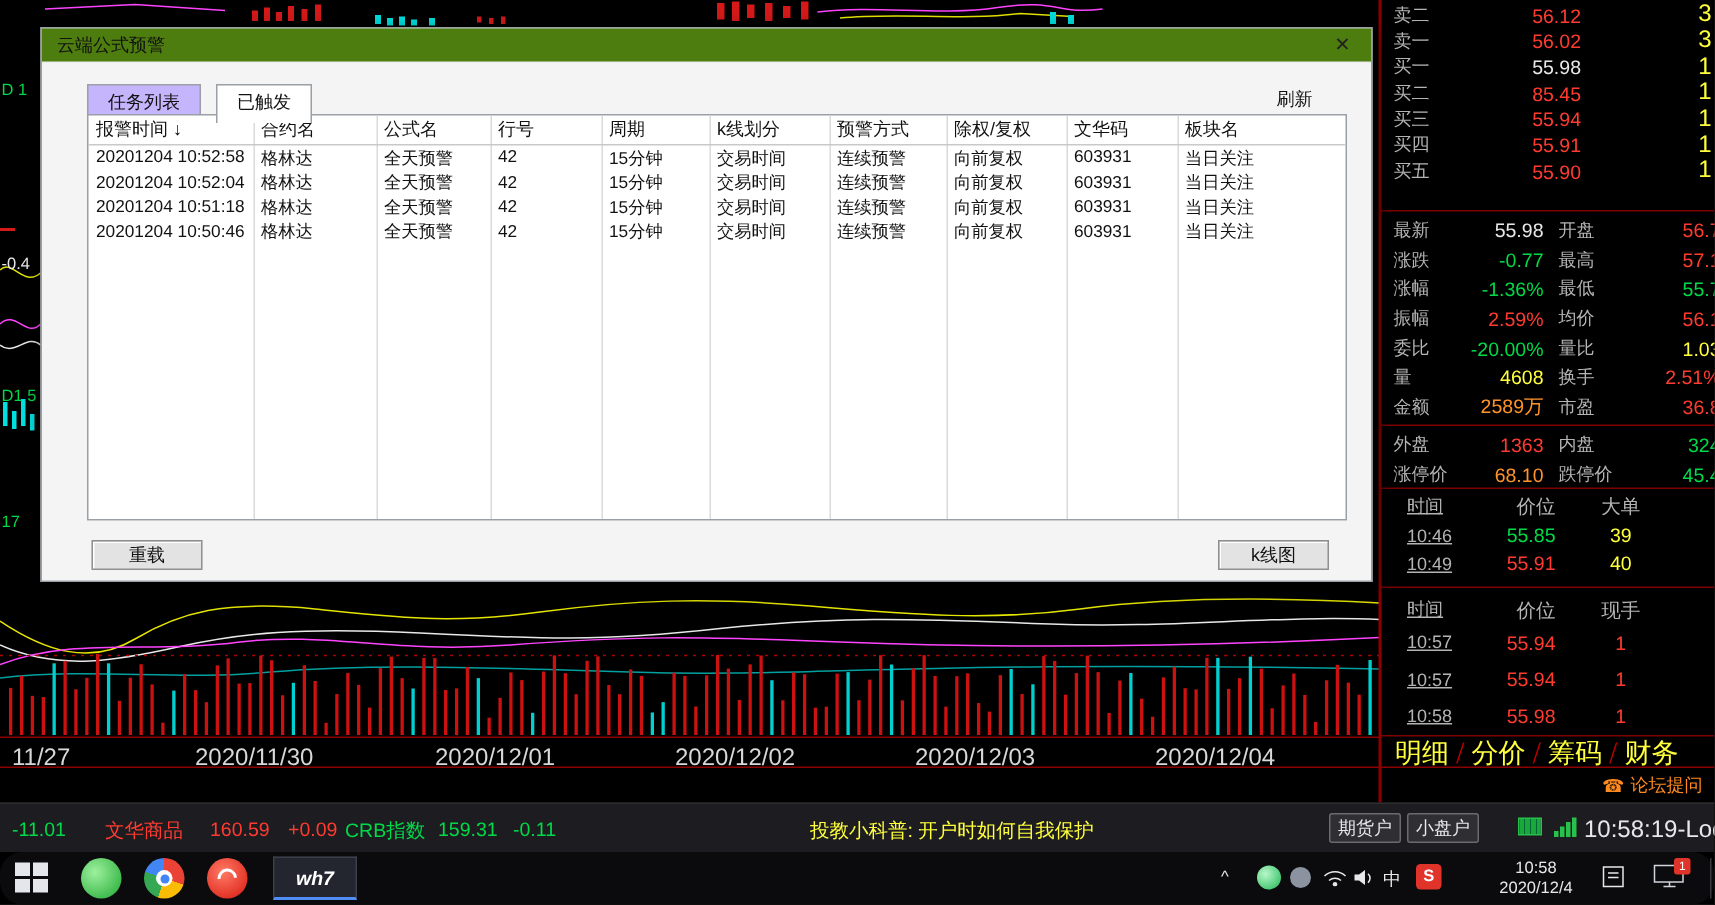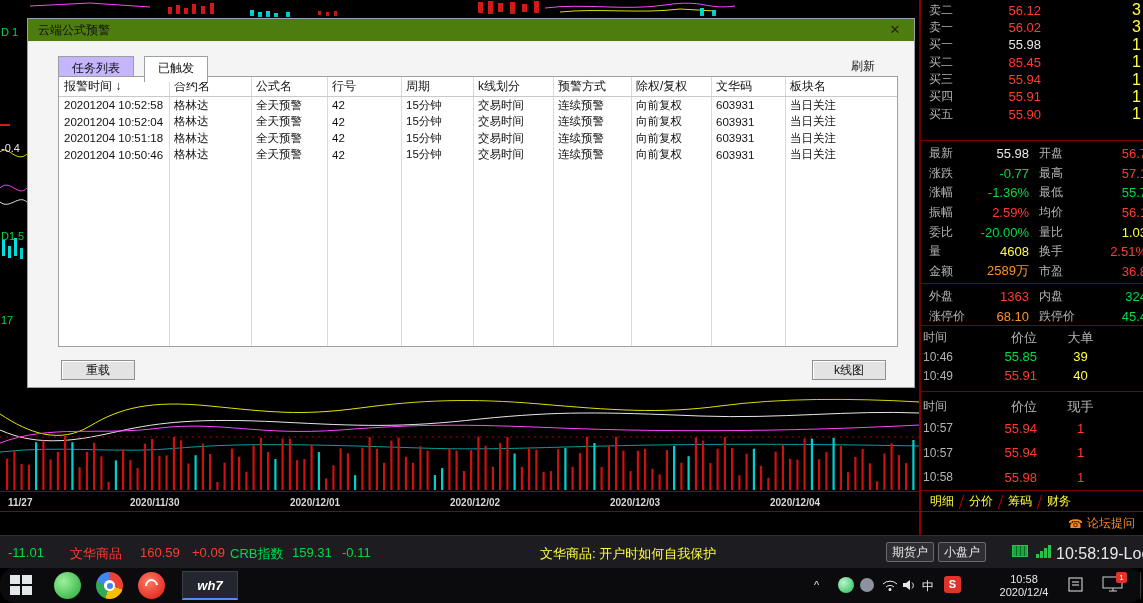--- a/index.html
+++ b/index.html
@@ -6,51 +6,51 @@
   body{background:#444;}
   .screen{position:relative;width:1143px;height:603px;background:#000;overflow:hidden;
           font-family:"Liberation Sans",sans-serif;color:#ddd;}
   .abs{position:absolute;}
   
   .c-red{color:#ff3b30}.c-green{color:#00d948}.c-yellow{color:#ffff3c}
   .c-orange{color:#ff9228}.c-white{color:#e8e8e8}.c-gray{color:#b4b4b4}
 
   
   .chart-top{left:0;top:0;width:920px;height:18px;}
-  .chart-left{left:0;top:2px;width:46px;height:370px;}
+  .chart-left{left:0;top:30px;width:46px;height:370px;}
   .chart-left .lbl{position:absolute;left:1px;font-size:11px;}
   .chart-bottom{left:0;top:388px;width:920px;height:147px;}
-  .axis-date{position:absolute;top:109px;font-size:10px;color:#d8d8d8;white-space:nowrap;font-weight:bold;}
+  .axis-date{position:absolute;top:109px;font-size:16px;color:#d8d8d8;white-space:nowrap;}
   .sep-v{left:919px;top:0;width:2px;height:535px;background:#8b0000;}
   .sep-h-full{left:0;top:511px;width:1143px;height:1px;background:#8b0000;}
 
   
   .quote{left:921px;top:0;width:222px;height:535px;font-size:13px;}
   .qline{position:absolute;left:0;width:222px;height:1px;background:#7e0000;}
   .lv-wrap{position:absolute;left:0;top:1px;width:222px;}
-  .lv-row{display:grid;grid-template-columns:44px 76px 1fr;height:17.4px;align-items:center;}
+  .lv-row{display:grid;grid-template-columns:44px 76px 1fr;height:17.4px;align-items:center;gap:13px;}
   .lv-label{padding-left:8px;font-size:12px;}
   .lv-price{text-align:right;}
   .lv-vol{text-align:right;color:#ffff3c;font-size:16px;padding-right:2px;}
   .sum-wrap{position:absolute;left:0;top:144px;width:222px;}
   .inout-wrap{position:absolute;left:0;top:287px;width:222px;}
   .sum-row{display:grid;grid-template-columns:44px 64px 50px 1fr;height:19.6px;align-items:center;}
   .sum-label{padding-left:8px;font-size:12px;}
   .sum-label2{padding-left:10px;font-size:12px;}
   .sum-val{text-align:right;}
   .sum-val2{text-align:right;margin-right:-4px;white-space:nowrap;}
   .big-wrap{position:absolute;left:0;top:328px;width:222px;}
   .tick-wrap{position:absolute;left:0;top:397px;width:222px;}
   .trow{display:grid;grid-template-columns:56px 60px 1fr;height:19px;align-items:center;}
   .trow-tall{height:24.6px;}
-  .t-time{padding-left:2px;font-size:12px;}
+  .t-time{padding-left:17px;font-size:12px;text-decoration:underline;}
   .t-price{text-align:right;}
   .t-vol{text-align:center;padding-right:19px;}
   .qtabs{position:absolute;left:2px;top:492px;height:19px;display:flex;align-items:center;}
-  .qtab{color:#ffff3c;font-size:12px;padding:2px 7px;cursor:default;}
+  .qtab{color:#ffff3c;font-size:18px;padding:2px 7px;cursor:default;}
   .qtab-div{width:1px;height:14px;background:#c00000;transform:skewX(-18deg);}
   .forum{position:absolute;right:8px;top:515px;color:#ff8a1e;font-size:12px;display:flex;gap:4px;align-items:center;}
 
   
   .dialog{left:27px;top:18px;width:888px;height:370px;background:#f4f4f4;
           border:1px solid #9aa0a6;box-shadow:3px 4px 14px rgba(0,0,0,.6);
           color:#111;font-size:12px;z-index:30;}
   .dlg-title{height:23px;background:#4d7c0f;display:flex;align-items:center;padding:0 10px;border-bottom:1px solid #ececec;}
   .dlg-close{margin-left:auto;width:18px;height:18px;line-height:18px;text-align:center;font-size:13px;color:#222;}
   .dlg-tabs{position:absolute;left:30px;top:37px;display:flex;gap:10px;}
@@ -556,21 +556,21 @@
   </div>
 
   <div class="abs statusbar">
     <span class="it c-green" style="left:8px">-11.01</span>
     <span class="it c-red" style="left:70px">文华商品</span>
     <span class="it c-red" style="left:140px">160.59</span>
     <span class="it c-red" style="left:192px">+0.09</span>
     <span class="it c-green" style="left:230px">CRB指数</span>
     <span class="it c-green" style="left:292px">159.31</span>
     <span class="it c-green" style="left:342px">-0.11</span>
-    <span class="it c-yellow" style="left:540px">文华商品: 开户时如何自我保护</span>
+    <span class="it c-yellow" style="left:540px">投教小科普: 开户时如何自我保护</span>
     <span class="sb-btn" style="left:886px">期货户</span>
     <span class="sb-btn" style="left:938px">小盘户</span>
     <span class="sb-monitor"></span>
     <span class="sb-bars">
       <i style="height:4px"></i>
         <i style="height:7px"></i>
         <i style="height:10px"></i>
         <i style="height:13px"></i>
     </span>
     <span class="it c-white" style="left:1056px;font-size:16px">10:58:19-Loca</span>

